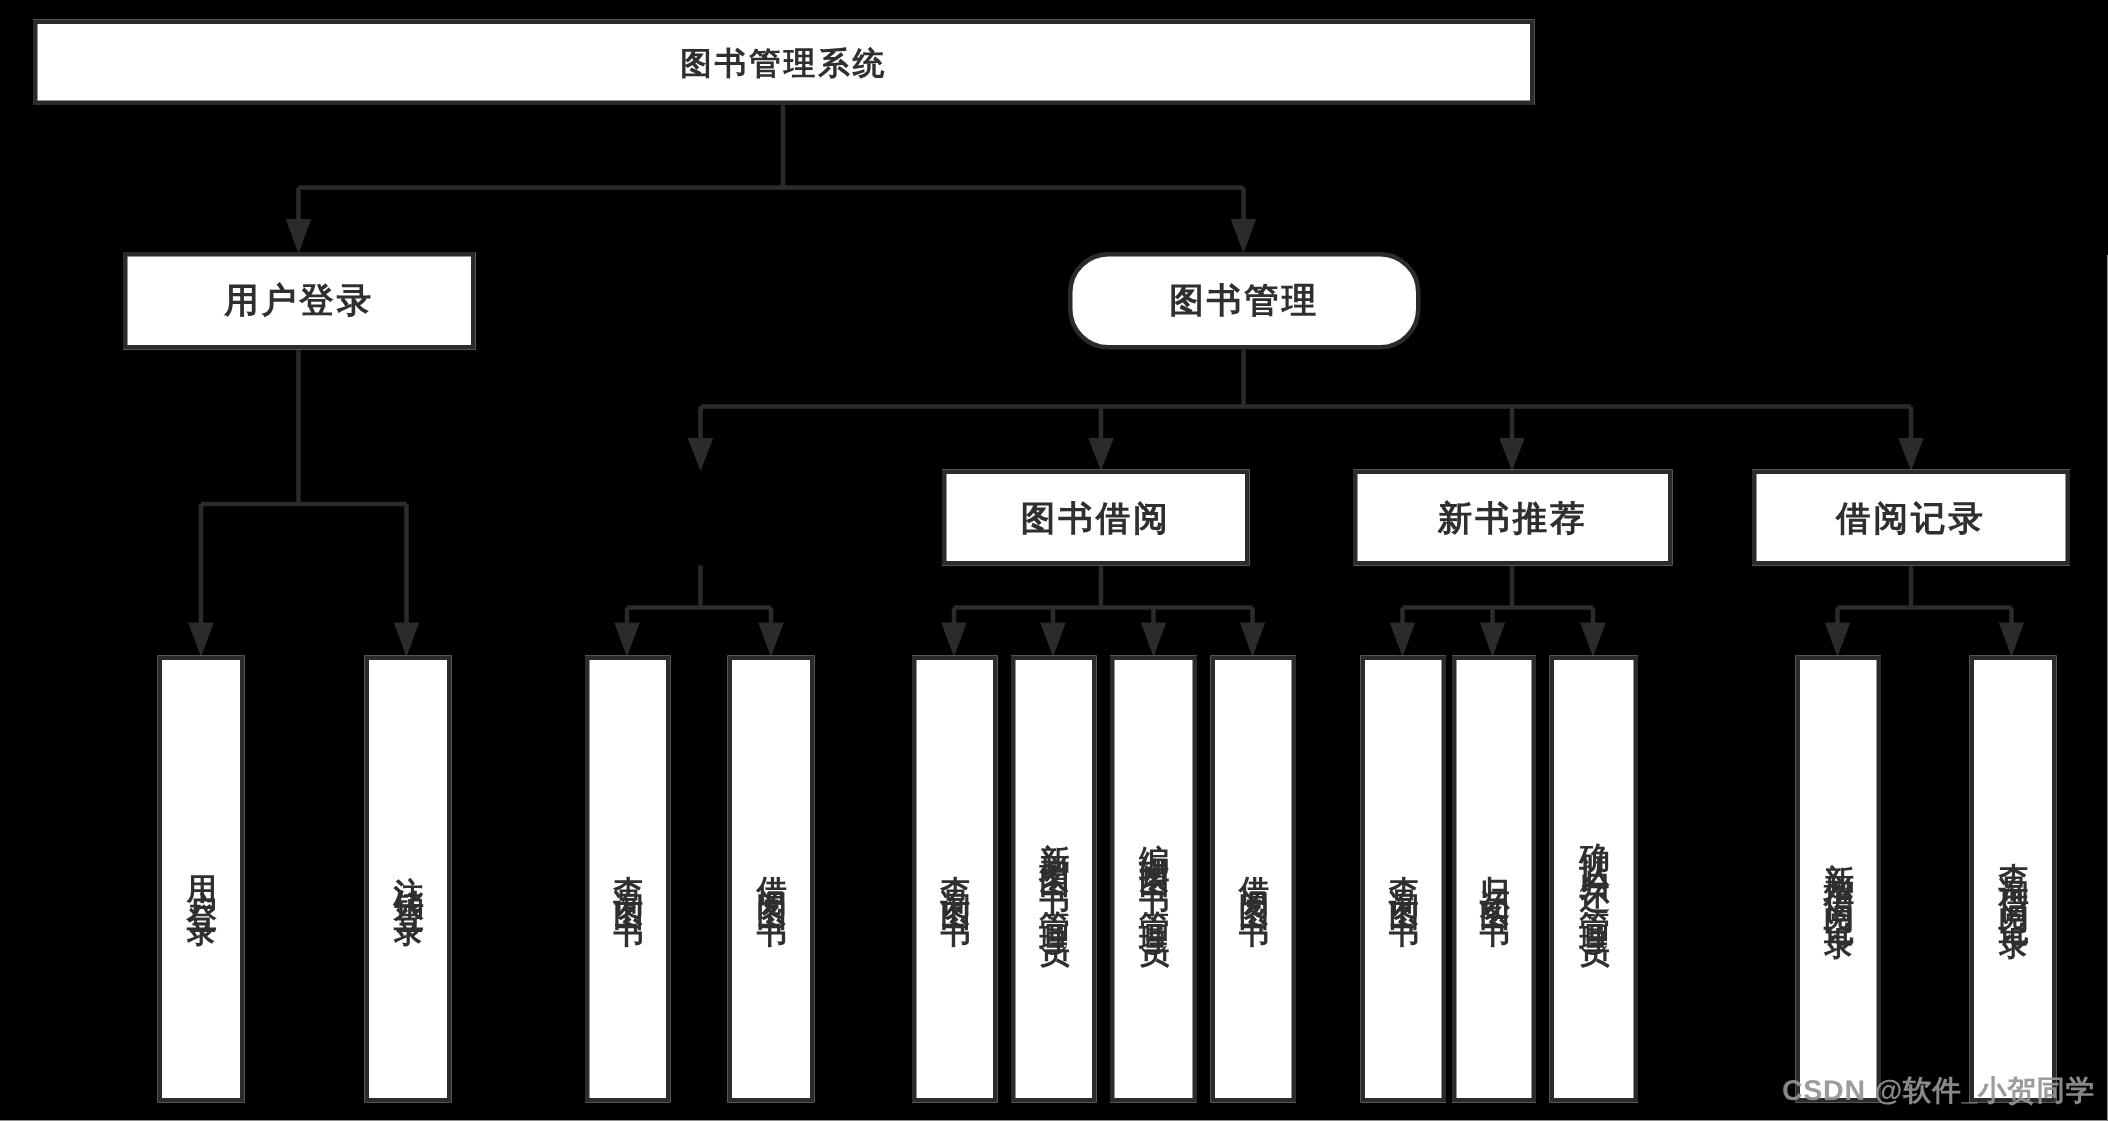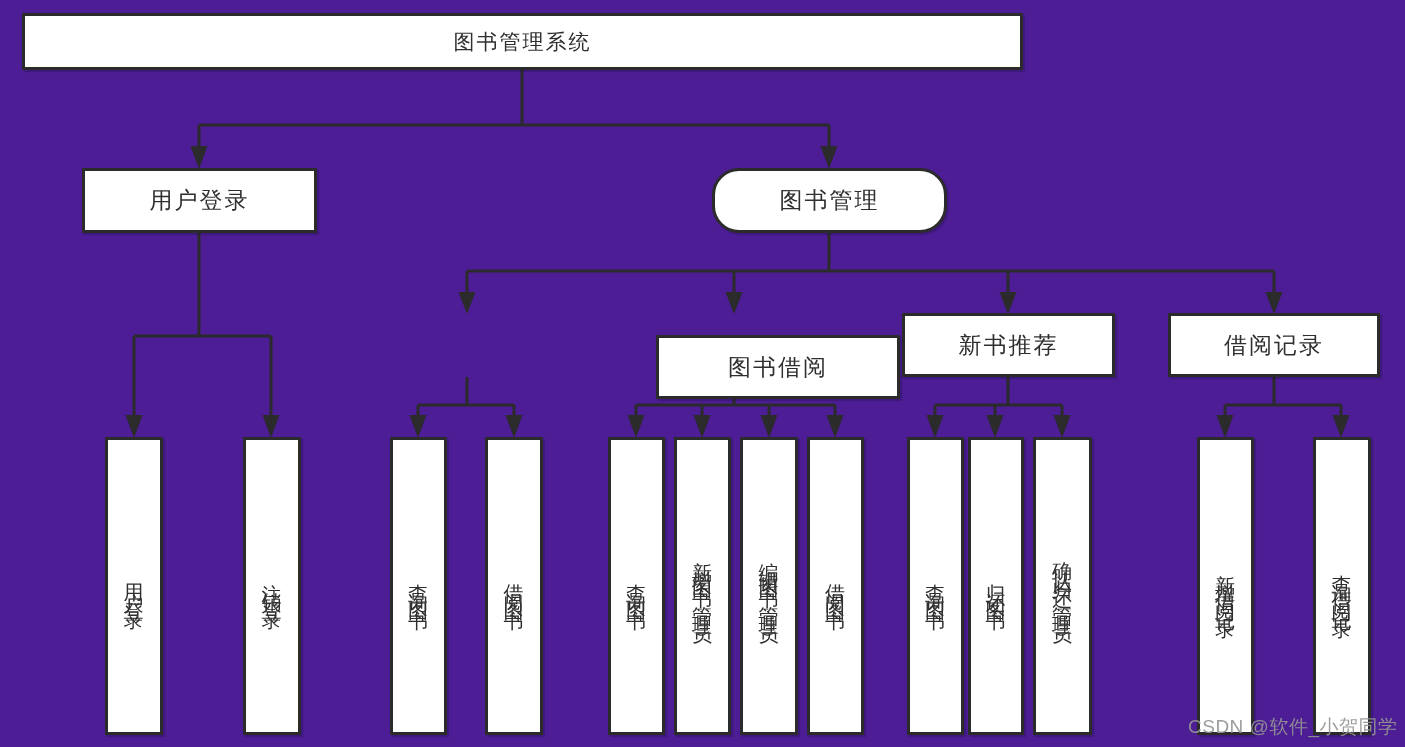--- a/index.html
+++ b/index.html
@@ -1,22 +1,23 @@
 <!DOCTYPE html>
 <html><head>
 <meta charset="utf-8">
 <style>
   html, body { margin: 0; padding: 0; background: #ffffff; }
   #stage {
     position: relative;
     width: 1405px;
     height: 747px;
-    background: #4c1d95;
+    background: #000000;
     font-family: "Liberation Sans", "DejaVu Sans", sans-serif;
     overflow: hidden;
+    font-weight: bold;
   }
   #connectors {
     position: absolute;
     left: 0; top: 0;
     width: 1405px; height: 747px;
   }
   .box {
     position: absolute;
     box-sizing: border-box;
     background: #ffffff;
@@ -101,21 +102,21 @@
     <span>图书管理系统</span>
   </div>
 
   <div class="box hbox branch-box" style="left:82px; top:168px; width:235px; height:65px;">
     <span>用户登录</span>
   </div>
   <div class="box hbox branch-box" style="left:712px; top:168px; width:235px; height:65px;border-radius:27px;">
     <span>图书管理</span>
   </div>
 
-  <div class="box hbox branch-box" style="left:656px; top:313px; width:244px; height:64px;margin-top:22px;">
+  <div class="box hbox branch-box" style="left:628px; top:313px; width:205px; height:64px;">
     <span>图书借阅</span>
   </div>
   <div class="box hbox branch-box" style="left:902px; top:313px; width:213px; height:64px;">
     <span>新书推荐</span>
   </div>
   <div class="box hbox branch-box" style="left:1168px; top:313px; width:212px; height:64px;text-align:center;">
     <span>借阅记录</span>
   </div>
 
   <div class="box leaf-box" style="left:105px; top:437px; width:58px; height:298px;">

